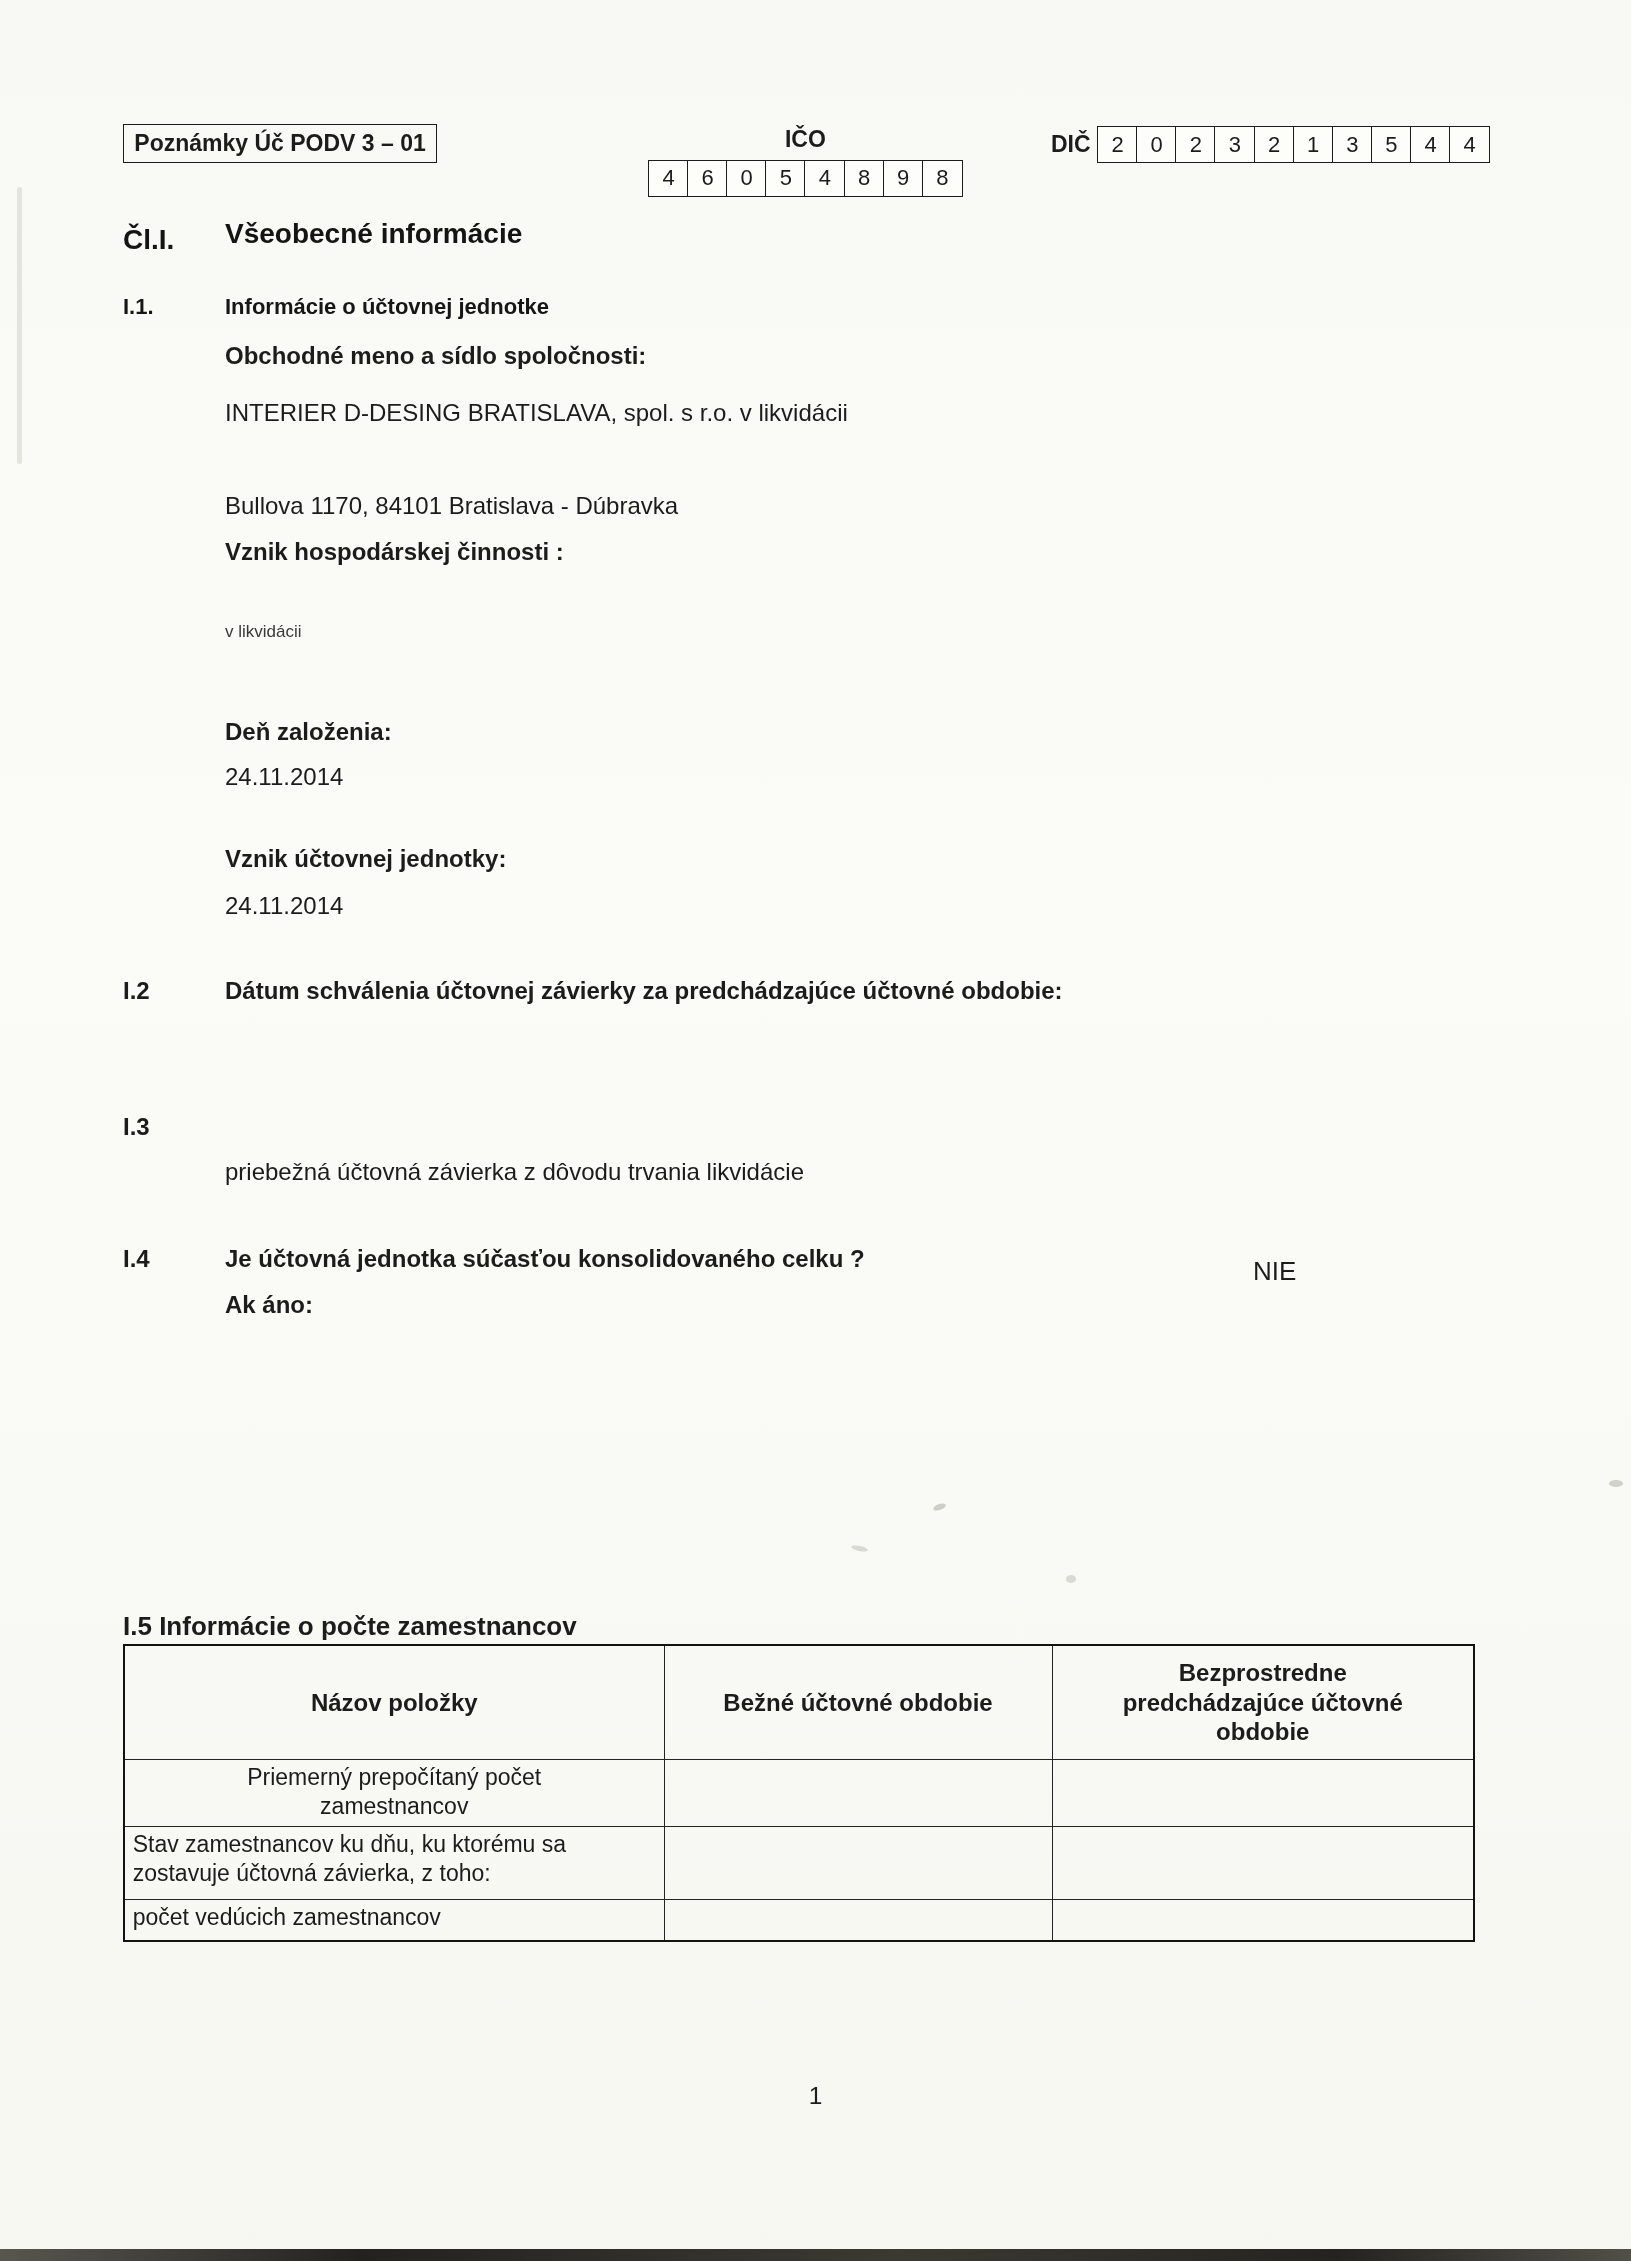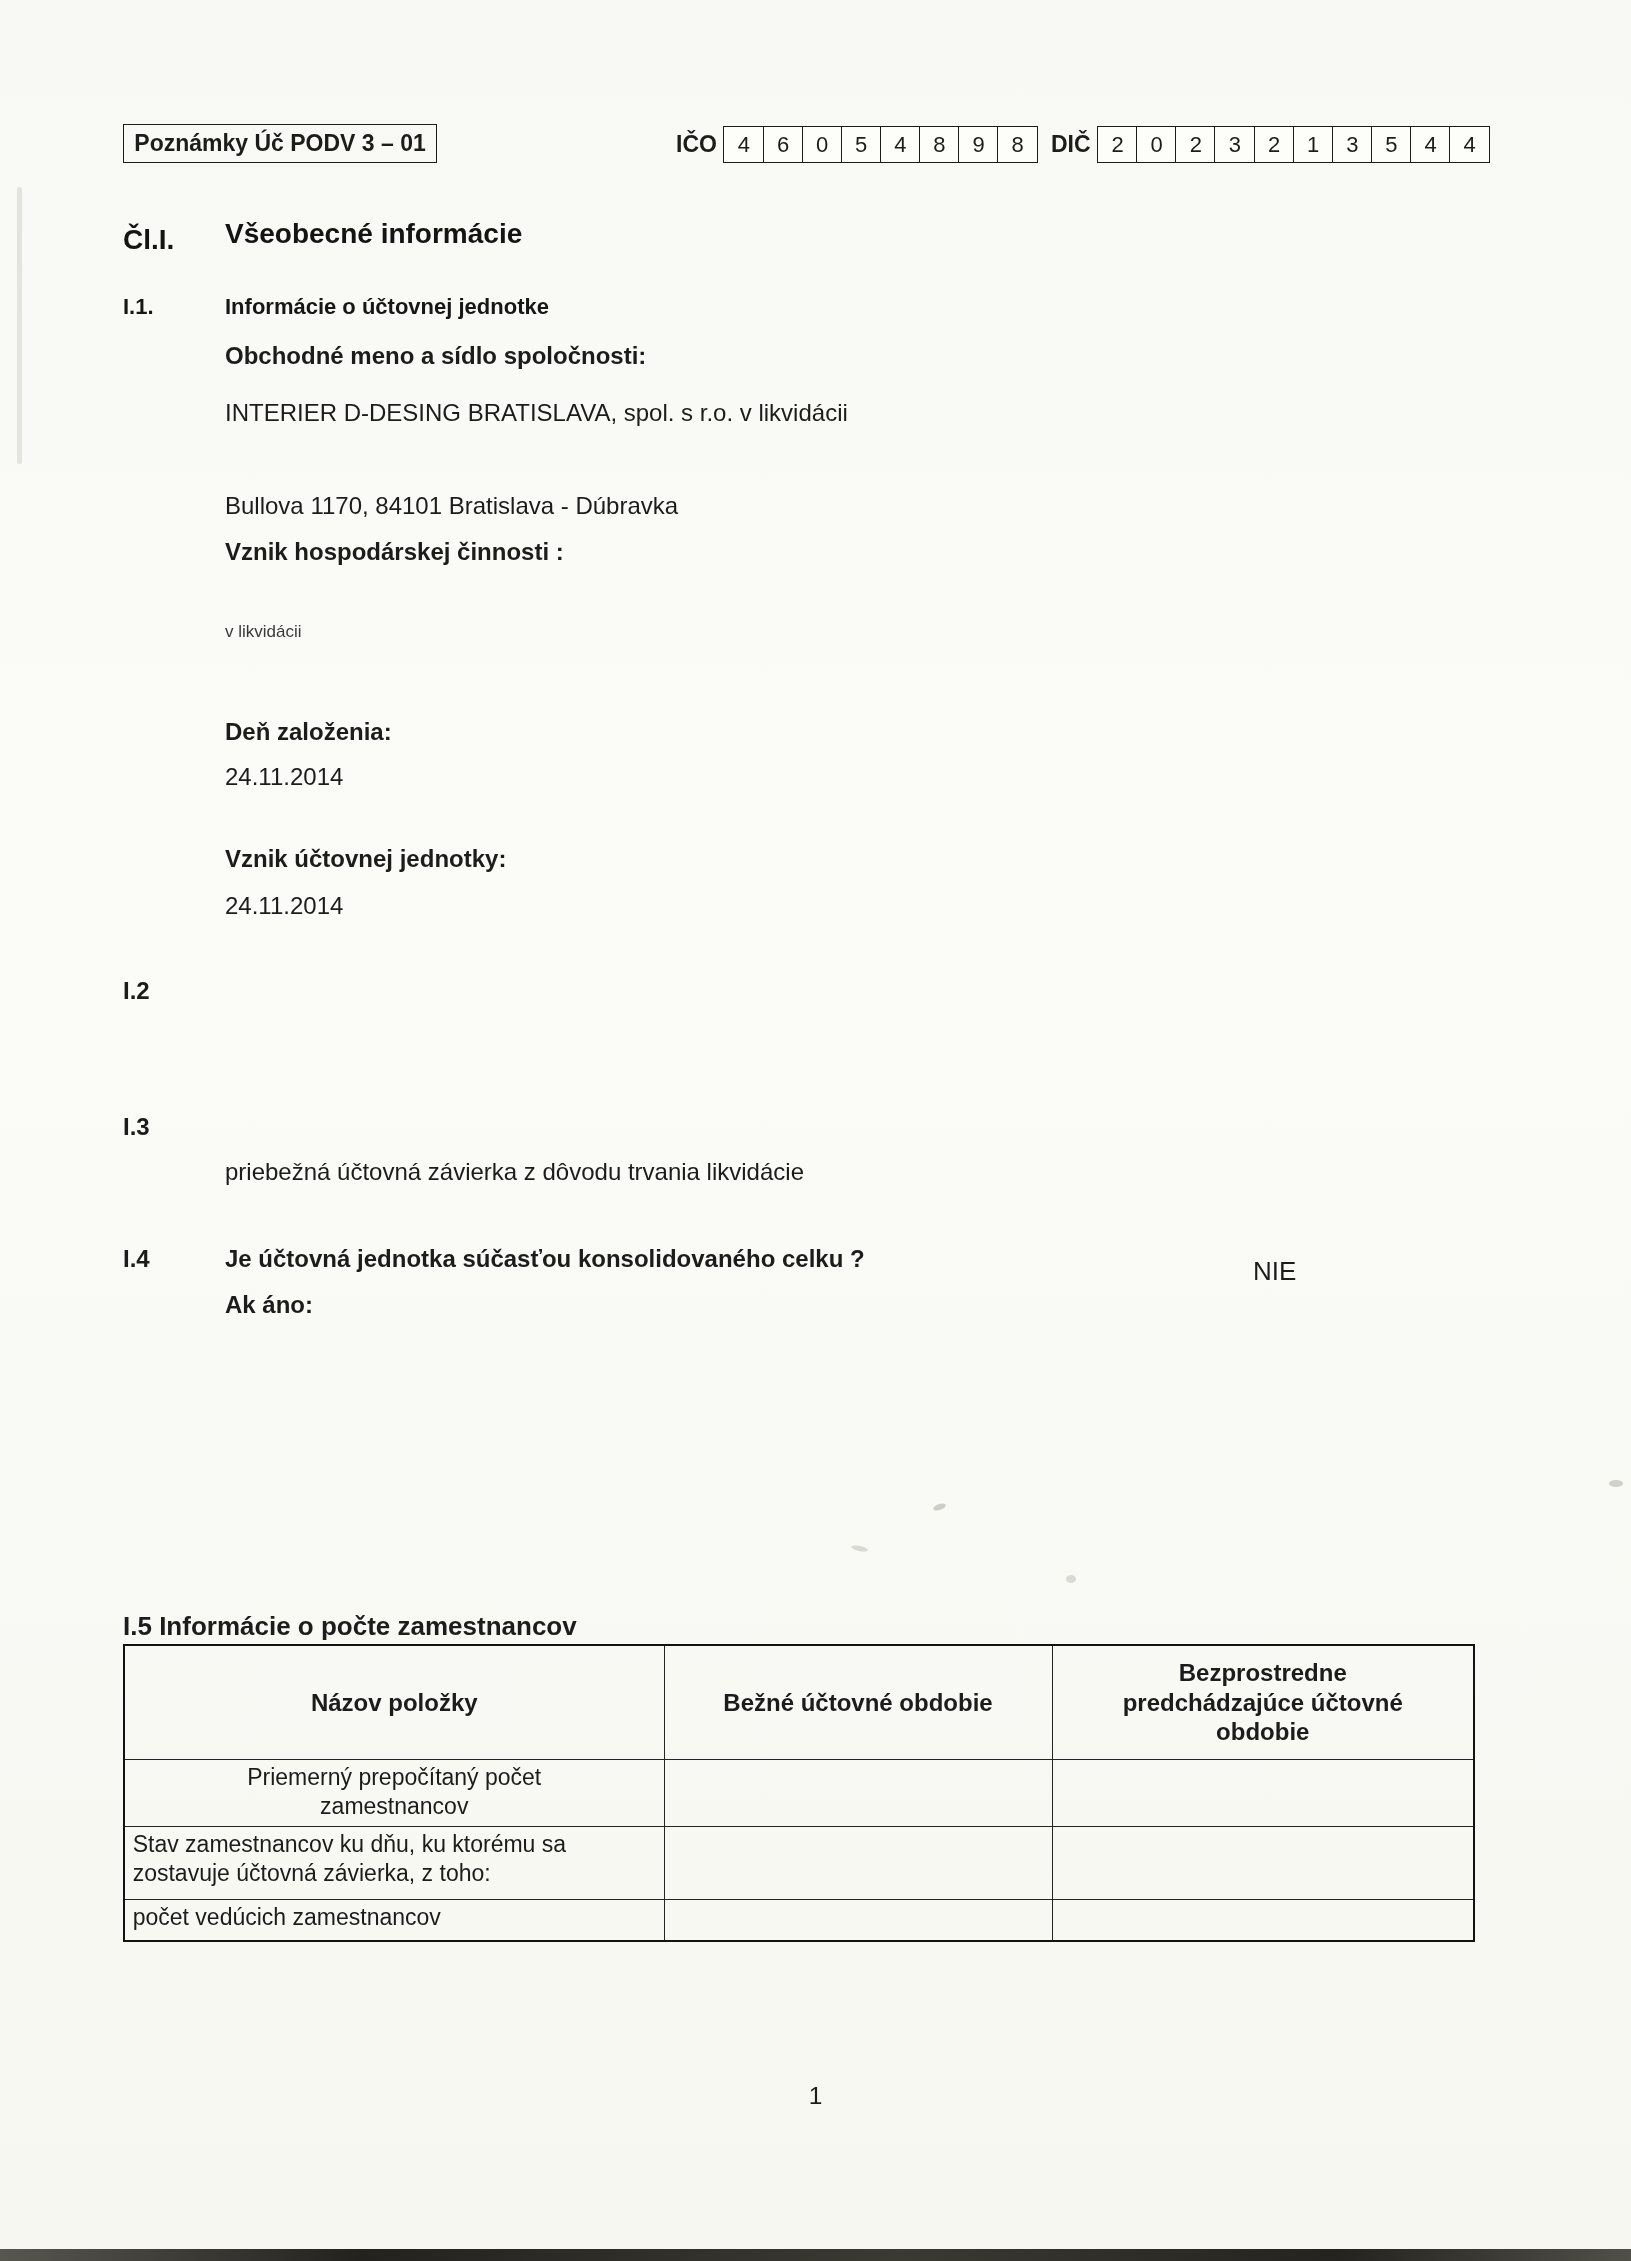--- a/index.html
+++ b/index.html
@@ -69,21 +69,21 @@
 </style>
 </head>
 <body>
 
 <div class="page">
 
   <div class="form-box">
     <span>Poznámky Úč PODV 3 – 01</span>
   </div>
 
-  <div class="id-group" style="left:676px;">
+  <div class="id-group" style="left:648px;flex-direction:column;">
     <span class="id-label">IČO</span>
     <span class="dboxes">
       <span class="dbox">4</span>
       <span class="dbox">6</span>
       <span class="dbox">0</span>
       <span class="dbox">5</span>
       <span class="dbox">4</span>
       <span class="dbox">8</span>
       <span class="dbox">9</span>
       <span class="dbox">8</span>
@@ -116,20 +116,21 @@
   <div class="abs t" style="left:225px; top:399px;">INTERIER D-DESING BRATISLAVA, spol. s r.o. v likvidácii</div>
   <div class="abs t" style="left:225px; top:492px;">Bullova 1170, 84101 Bratislava - Dúbravka</div>
   <div class="abs t b" style="left:225px; top:538px;">Vznik hospodárskej činnosti :</div>
   <div class="abs small" style="left:225px; top:622px;">v likvidácii</div>
   <div class="abs t b" style="left:225px; top:718px;">Deň založenia:</div>
   <div class="abs t" style="left:225px; top:763px;">24.11.2014</div>
   <div class="abs t b" style="left:225px; top:845px;">Vznik účtovnej jednotky:</div>
   <div class="abs t" style="left:225px; top:892px;">24.11.2014</div>
 
   <div class="abs t b" style="left:123px; top:977px;">I.2</div>
+  <div class="abs t b" style="left:225px; top:977px;">Dátum schválenia účtovnej závierky za predchádzajúce účtovné obdobie:</div>
 
   <div class="abs t b" style="left:123px; top:1113px;">I.3</div>
   <div class="abs t" style="left:225px; top:1158px;">priebežná účtovná závierka z dôvodu trvania likvidácie</div>
 
   <div class="abs t b" style="left:123px; top:1245px;">I.4</div>
   <div class="abs t b" style="left:225px; top:1245px;">Je účtovná jednotka súčasťou konsolidovaného celku ?</div>
   <div class="abs t b" style="left:225px; top:1291px;">Ak áno:</div>
   <div class="abs" style="left:1253px; top:1256px; font-size:26px;">NIE</div>
 
   <div class="abs t b" style="left:123px; top:1611px; font-size:26px;">I.5 Informácie o počte zamestnancov</div>

